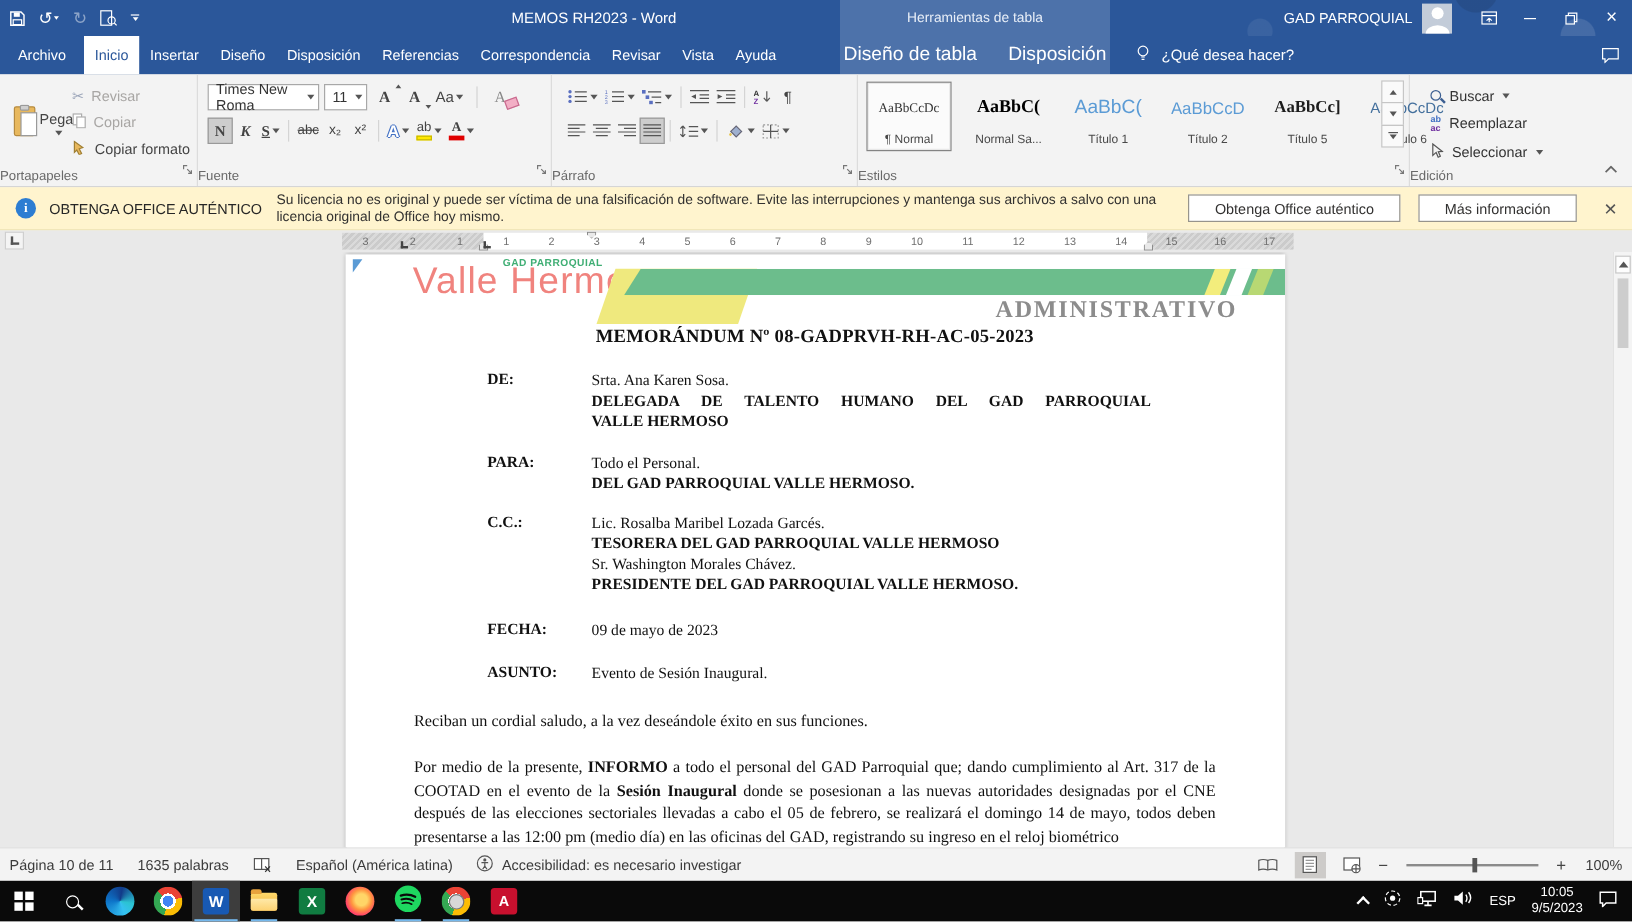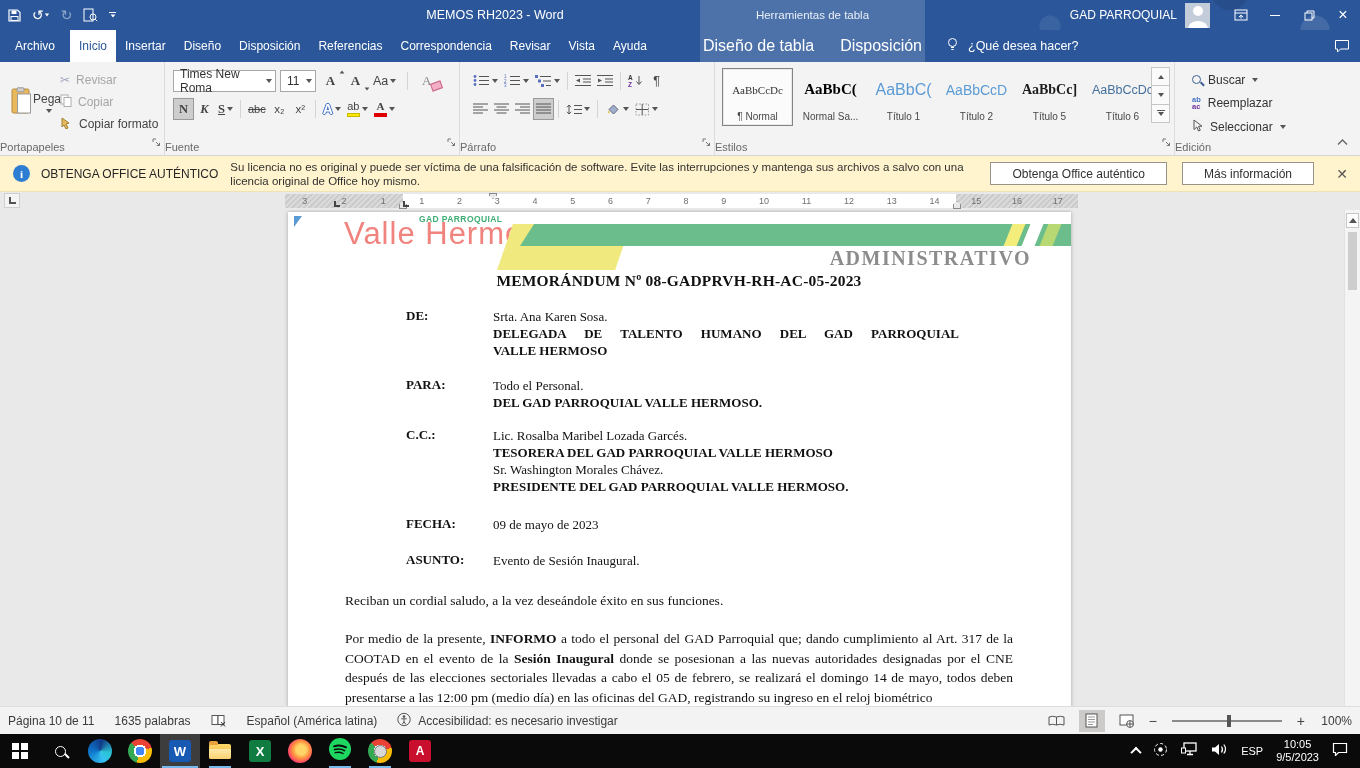--- a/index.html
+++ b/index.html
@@ -54,21 +54,21 @@
   #g-para{left:460px;width:255px}
   #g-styles{left:715px;width:460px}
   #g-edit{left:1175px;width:185px;border-right:none}
   .paste-btn{position:absolute;left:9px;top:5px;width:46px;height:70px;display:flex;align-items:center;justify-content:space-between;padding:3px 0;font-size:12px}
   .paste-btn .pl{display:flex;flex-direction:column;align-items:center;gap:3px}
   .clip-rows{position:absolute;left:60px;top:7px;display:flex;flex-direction:column}
   .crow{height:22px;display:flex;align-items:center;gap:6px;font-size:12px;white-space:nowrap}
   .crow.dis{color:#a8a6a4}
   .f-row1{position:absolute;left:8px;top:7px;display:flex;align-items:center;gap:4px;height:23px}
   .combo{display:flex;align-items:center;justify-content:space-between;border:1px solid #a8a8a8;background:#fff;height:22px;font-size:12px;padding:0 3px 0 6px;color:#333;gap:4px}
-  .combo-family{width:103px}
+  .combo-family{width:93px}
   .combo-size{width:36px}
   .sbtn{min-width:21px;height:22px;display:flex;align-items:center;justify-content:center;font-size:12.5px;color:#444;border:1px solid transparent;gap:2px;padding:0 2px}
   .sbtn.pressed{background:#cdcdcd;border-color:#999}
   .f-row2{position:absolute;left:8px;top:35px;display:flex;align-items:center;height:24px}
   .vsep{width:1px;height:18px;background:#d4d4d4;margin:0 4px}
   .bold-n{font-weight:bold;font-family:"Liberation Serif",serif}
   .ital-k{font-style:italic;font-family:"Liberation Serif",serif;font-weight:bold}
   .und-s{text-decoration:underline;font-family:"Liberation Serif",serif;font-weight:bold}
   .strike{font-size:11px;text-decoration:line-through}
   .fx-a{font-weight:bold;font-size:14px;color:#fff;text-shadow:-1px 0 #4472c4,1px 0 #4472c4,0 -1px #4472c4,0 1px #4472c4}
@@ -78,21 +78,21 @@
   .bar.y{background:#ffe800;border:1px solid #c9b800}
   .bar.r{background:#e00000}
   .ag{position:relative;font-weight:bold;font-size:13px;font-family:"Liberation Serif",serif}
   .ag .caret{position:absolute;top:-1px;right:-5px;transform:scale(.8)}
   .eraser{position:relative;font-size:13px;color:#888;font-family:"Liberation Serif",serif}
   .eraser::after{content:"";position:absolute;right:-6px;bottom:1px;width:9px;height:6px;background:#f3aec5;border:1px solid #c76a8e;transform:rotate(-20deg)}
   .p-row1{position:absolute;left:10px;top:7px;display:flex;align-items:center;height:23px}
   .p-row2{position:absolute;left:10px;top:35px;display:flex;align-items:center;height:24px}
   .icn{display:flex;align-items:center;justify-content:center}
   
-  .cards{position:absolute;left:7px;top:6px;display:flex;gap:2px}
+  .cards{position:absolute;left:7px;top:6px;display:flex;gap:12px}
   .style-card{width:71px;height:58px;border:1px solid transparent;display:flex;flex-direction:column;align-items:center;justify-content:flex-end;padding-bottom:3px;gap:1px}
   .style-card.sel{border-color:#848484;background:#fbfbfb;box-shadow:inset 0 0 0 1px #e8e8e8}
   .style-card .prev{flex:1;display:flex;align-items:center;white-space:nowrap;overflow:hidden;max-width:69px}
   .style-card .sname{font-size:10px;color:#494949;white-space:nowrap}
   .pv-normal{font-size:11px;color:#333;font-family:"Liberation Serif",serif}
   .pv-nosp{font-size:15px;font-weight:bold;color:#000;font-family:"Liberation Serif",serif}
   .pv-t1{font-size:16px;color:#5b9bd5}
   .pv-t2{font-size:14px;color:#5b9bd5}
   .pv-t5{font-size:14px;font-weight:bold;color:#1d1d1d;font-family:"Liberation Serif",serif}
   .pv-t6{font-size:12.5px;color:#44709d}

